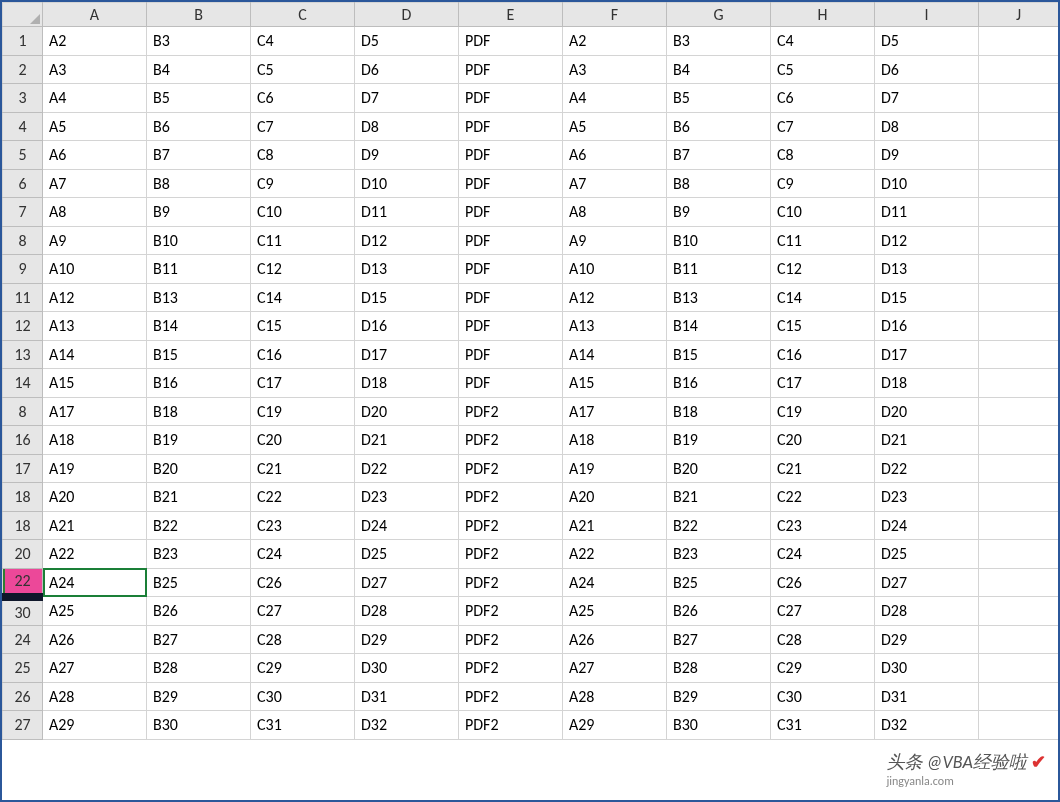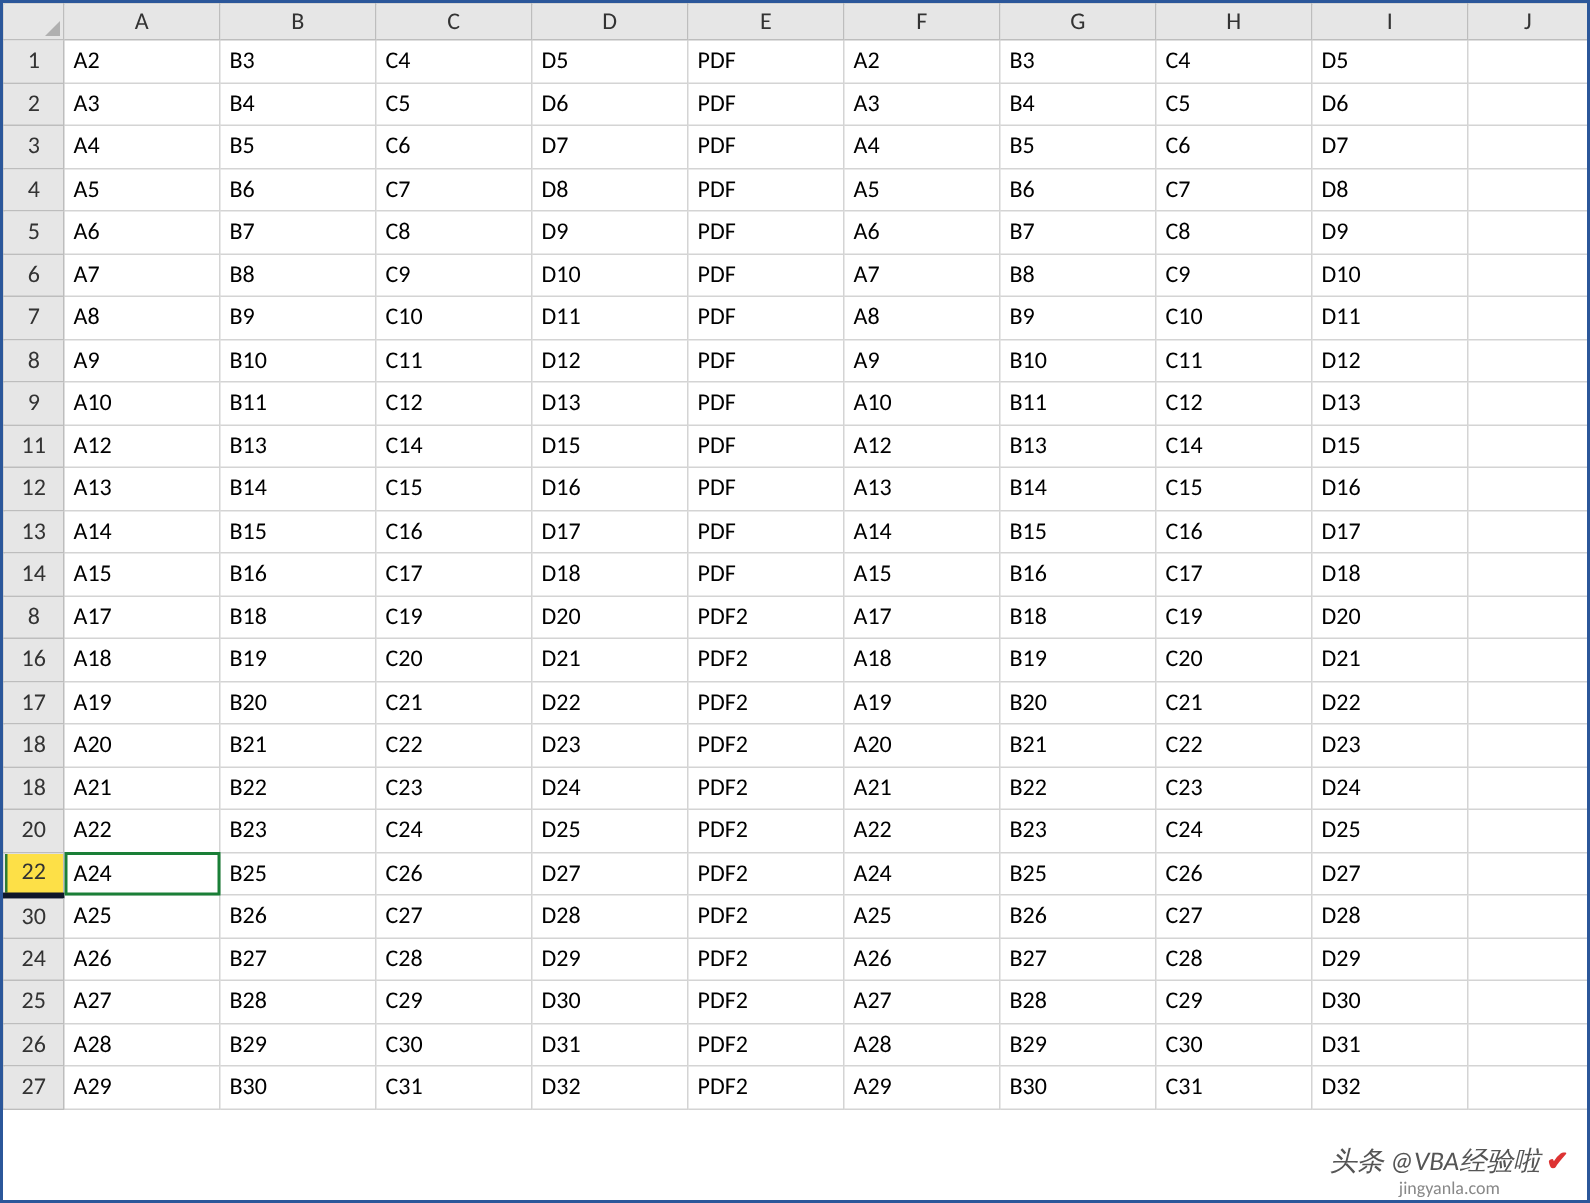--- a/index.html
+++ b/index.html
@@ -59,45 +59,45 @@
   table.grid tbody th.rowhdr {
     background: #e6e6e6;
     text-align: center;
     font-weight: normal;
     color: #333;
     border-right: 1px solid #bdbdbd;
     border-bottom: 1px solid #bdbdbd;
   }
   
   table.grid tbody th.rowhdr.selected {
-    background: #fde047;
-    border-bottom: 4px solid #0f172a;
+    background: #ec4899;
+    border-bottom: 8px solid #0f172a;
     box-shadow: inset 2px 0 0 #2e7d32;
   }
   
   td.selected-cell {
     outline: 2px solid #1a7f37;
     outline-offset: -2px;
   }
   col.rownum { width: 40px; }
   col.data   { width: 104px; }
   col.last   { width: 80px; }
 
   .watermark {
     position: absolute;
     right: 12px;
-    bottom: 0;
+    bottom: 12px;
     font-size: 18px;
     color: #555;
     font-style: italic;
     pointer-events: none;
     white-space: nowrap;
   }
   .watermark .red { color: #d33; font-weight: bold; font-style: normal; }
-  .watermark .sub { font-size: 12px; display: block; text-align: center; font-style: normal; color: #888; }
+  .watermark .sub { font-size: 12px; display: block; text-align: left; font-style: normal; color: #888; }
 </style>
 </head>
 <body>
 
 <div class="frame">
 
   <table class="grid">
     <colgroup>
       <col class="rownum">
       <col class="data">

